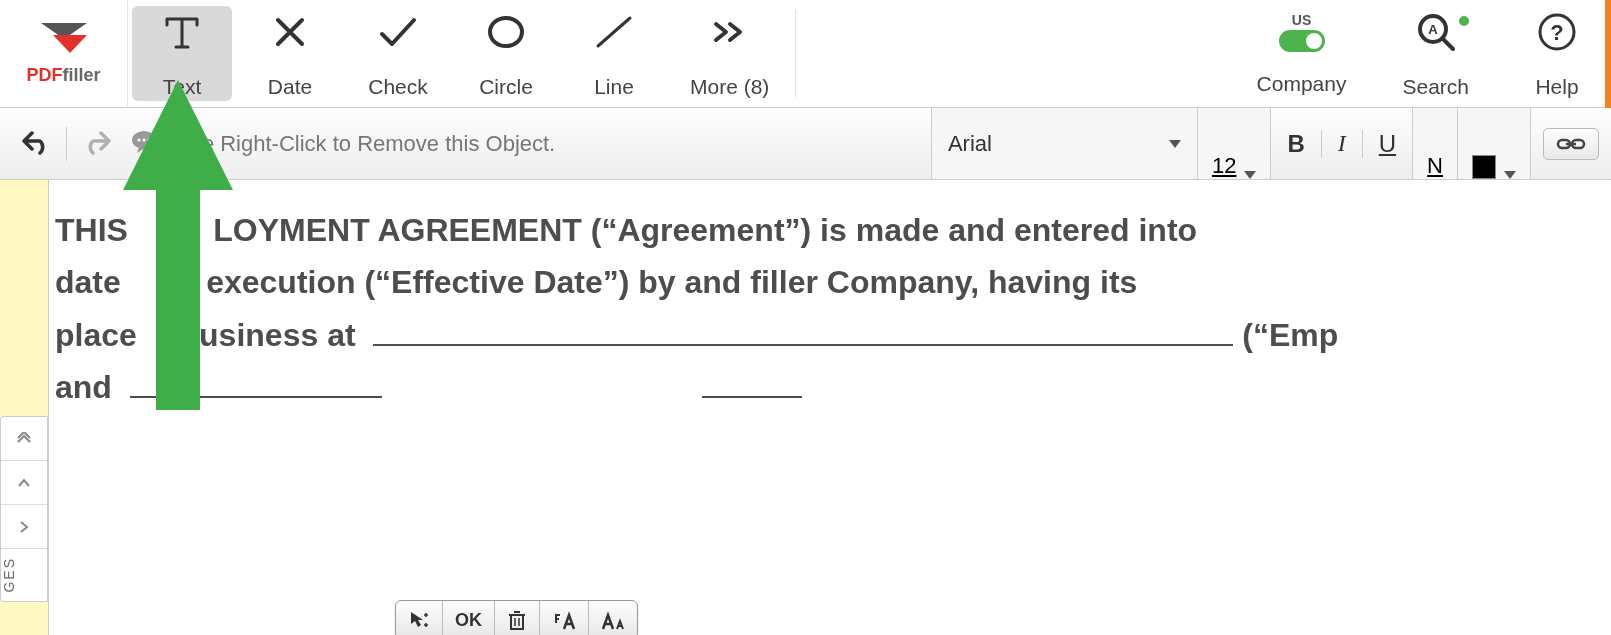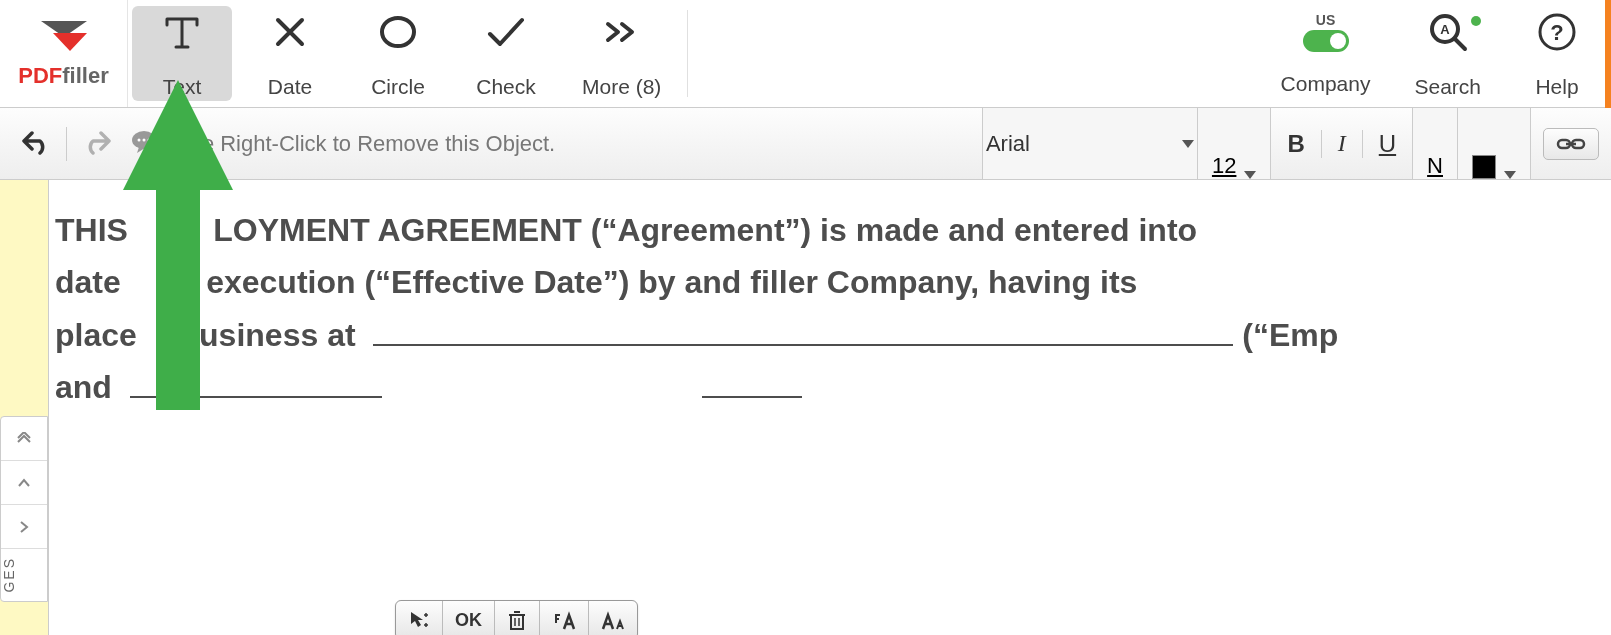--- a/index.html
+++ b/index.html
@@ -15,21 +15,21 @@
   }
   .logo-cell {
     width: 128px;
     display: flex;
     flex-direction: column;
     align-items: center;
     justify-content: center;
     border-right: 1px solid #e5e5e5;
   }
   .logo-icon { width: 50px; height: 40px; }
-  .logo-text { font-size: 22px; font-weight: 600; margin-top: 4px; }
+  .logo-text { font-size: 18px; font-weight: 600; margin-top: 4px; }
   .logo-pdf { color: #e4302b; }
   .logo-filler { color: #666; }
 
   .tool-group {
     display: flex;
     align-items: stretch;
   }
   .tool-btn {
     display: flex;
     flex-direction: column;
@@ -59,20 +59,21 @@
   .tool-divider {
     width: 1px;
     background: #e0e0e0;
     margin: 10px 4px;
   }
 
   .right-tools {
     margin-left: auto;
     display: flex;
     align-items: stretch;
+    gap: 12px;
   }
 
   .spelling-btn { position: relative; }
   .us-label { font-size: 14px; font-weight: bold; color: #555; position: absolute; top: 6px; }
   .toggle {
     width: 46px; height: 22px; border-radius: 11px; background: #4db34d;
     position: relative; margin-top: 18px;
   }
   .toggle::after {
     content: ''; position: absolute; width: 16px; height: 16px;
@@ -116,25 +117,25 @@
   .sec-right {
     margin-left: auto;
     display: flex;
     align-items: center;
     height: 100%;
   }
   .font-select {
     display: flex;
     align-items: center;
     justify-content: space-between;
-    width: 216px;
+    width: 267px;
     height: 100%;
     border-left: 1px solid #ccc;
     border-right: 1px solid #ccc;
-    padding: 0 3px;
+    padding: 0 16px;
     font-size: 22px;
     color: #333;
     background: #f6f6f6;
   }
   .size-select {
     display: flex;
     align-items: flex-end;
     gap: 8px;
     padding: 0 14px;
     font-size: 22px;
@@ -299,33 +300,41 @@
     <div class="tool-btn">
       <div class="tool-icon">
         <svg width="40" height="40" viewBox="0 0 40 40">
             <path d="M8 8 L32 32 M32 8 L8 32" stroke="#333" stroke-width="4" stroke-linecap="round"></path>
           </svg>
       </div>
       <div class="tool-label">Date</div>
     </div>
     <div class="tool-btn">
       <div class="tool-icon">
+        <svg width="44" height="40" viewBox="0 0 44 40">
+            <path d="M6 22 L16 32 L38 8" stroke="#333" stroke-width="4" fill="none" stroke-linecap="round" stroke-linejoin="round"></path>
+          </svg>
+      </div>
+      <div class="tool-label">Check</div>
+    </div>
+    <div class="tool-btn">
+      <div class="tool-icon">
         <svg width="42" height="42" viewBox="0 0 42 42">
             <ellipse cx="21" cy="21" rx="16" ry="14" stroke="#333" stroke-width="4" fill="none"></ellipse>
           </svg>
       </div>
       <div class="tool-label">Circle</div>
     </div>
     <div class="tool-btn">
       <div class="tool-icon">
         <svg width="44" height="40" viewBox="0 0 44 40">
-            <path d="M6 22 L16 32 L38 8" stroke="#333" stroke-width="4" fill="none" stroke-linecap="round" stroke-linejoin="round"></path>
-          </svg>
-      </div>
-      <div class="tool-label">Check</div>
+            <line x1="6" y1="34" x2="38" y2="6" stroke="#333" stroke-width="3" stroke-linecap="round"></line>
+          </svg>
+      </div>
+      <div class="tool-label">Line</div>
     </div>
     <div class="tool-btn">
       <div class="tool-icon">
         <svg width="40" height="28" viewBox="0 0 40 28">
             <path d="M6 6 L16 14 L6 22 M20 6 L30 14 L20 22" stroke="#333" stroke-width="4" fill="none" stroke-linecap="round" stroke-linejoin="round"></path>
           </svg>
       </div>
       <div class="tool-label">More (8)</div>
     </div>
   </div>

